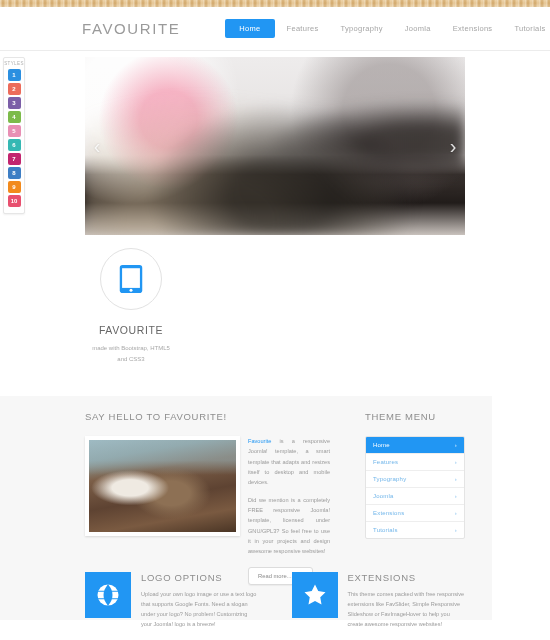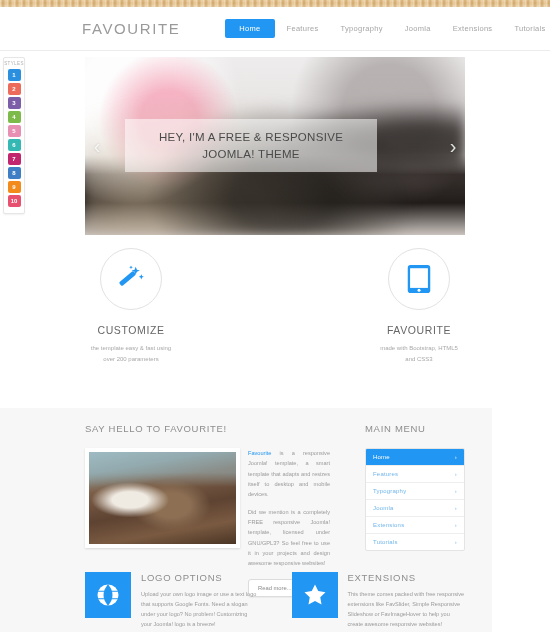--- a/index.html
+++ b/index.html
@@ -120,21 +120,21 @@
   }
   .cta-text { font-size: 8.5px; color:#6f6f6f; }
   .cta-btn {
     background:#2196f3; color:#fff; font-size:7px; letter-spacing:.7px;
     padding: 6px 16px; border-radius:2px; display:flex; align-items:center; gap:5px;
     border:none;
   }
   .cta-btn svg { fill:#fff; }
 
   
-  .lower { position:absolute; left:0; top:408px; width:492px; background:#f7f7f7; height: 224px; }
+  .lower { position:absolute; left:0; top:396px; width:492px; background:#f7f7f7; height: 224px; }
   .lower-inner { position:absolute; left:85px; top:0; width:380px; }
   .sec-head {
     font-size: 9.5px; color:#8d8d8d; letter-spacing:.7px; padding-top: 15px;
   }
   .cols { display:flex; gap: 0; margin-top: 14px; }
   .col-left { width: 245px; display:flex; gap: 8px; }
   .photo {
     width: 155px; height: 100px; flex:none;
     border:4px solid #fff; box-shadow:0 1px 2px rgba(0,0,0,.12);
     background:
@@ -207,41 +207,25 @@
         <div class="sw" style="background: rgb(53, 184, 179);">6</div>
         <div class="sw" style="background: rgb(194, 37, 110);">7</div>
         <div class="sw" style="background: rgb(61, 126, 196);">8</div>
         <div class="sw" style="background: rgb(242, 138, 28);">9</div>
         <div class="sw" style="background: rgb(232, 80, 111);">10</div>
       </div>
   </div>
 
   <div class="hero">
     <div class="hero-blurlayer"></div>
-    <div class="hero-caption">
-      <div class="line">HEY, I'M A FREE &amp; RESPONSIVE</div>
-      <div class="line">JOOMLA! THEME</div>
-    </div>
     <div class="hero-arrow left">‹</div>
     <div class="hero-arrow right">›</div>
   </div>
 
   <div class="features" id="features">
-      <div class="feature">
-        <div class="feature-circle">
-          <svg width="30" height="30" viewBox="0 0 32 32">
-            <rect x="3" y="20" width="20" height="5" rx="1.5" transform="rotate(-40 3 20)"></rect>
-            <path d="M21 3l1.3 3.1L25.5 7l-3.2 1.2L21 11.3 19.8 8.2 16.6 7l3.2-.9z"></path>
-            <path d="M27 11l.8 1.9 1.9.8-1.9.7-.8 2-.8-2-1.9-.7 1.9-.8z"></path>
-            <path d="M16 1.5l.6 1.4 1.4.6-1.4.5-.6 1.5-.6-1.5-1.4-.5 1.4-.6z"></path>
-          </svg>
-        </div>
-        <div class="feature-title">CUSTOMIZE</div>
-        <div class="feature-desc">the template easy &amp; fast using over 200 parameters</div>
-      </div>
       <div class="feature">
         <div class="feature-circle">
           <svg width="28" height="30" viewBox="0 0 26 32">
             <rect x="1" y="1" width="24" height="30" rx="3"></rect>
             <rect x="3.5" y="4.5" width="19" height="21" fill="#fff"></rect>
             <circle cx="13" cy="28" r="1.6" fill="#fff"></circle>
           </svg>
         </div>
         <div class="feature-title">FAVOURITE</div>
         <div class="feature-desc">made with Bootstrap, HTML5 and CSS3</div>
@@ -249,21 +233,21 @@
     </div>
 
 
   <div class="lower">
     <div class="lower-inner">
       <div style="display:flex;">
         <div style="width:245px;">
           <div class="sec-head">SAY HELLO TO FAVOURITE!</div>
         </div>
         <div style="width:100px; margin-left:35px;">
-          <div class="sec-head">MAIN MENU</div>
+          <div class="sec-head">THEME MENU</div>
         </div>
       </div>
 
       <div class="cols">
         <div class="col-left">
           <div class="photo"></div>
           <div class="col-text">
             <p>
               <a href="#">Favourite</a><span> is a responsive Joomla! template, a smart template that adapts and resizes itself to desktop and mobile devices.</span>
             </p>

